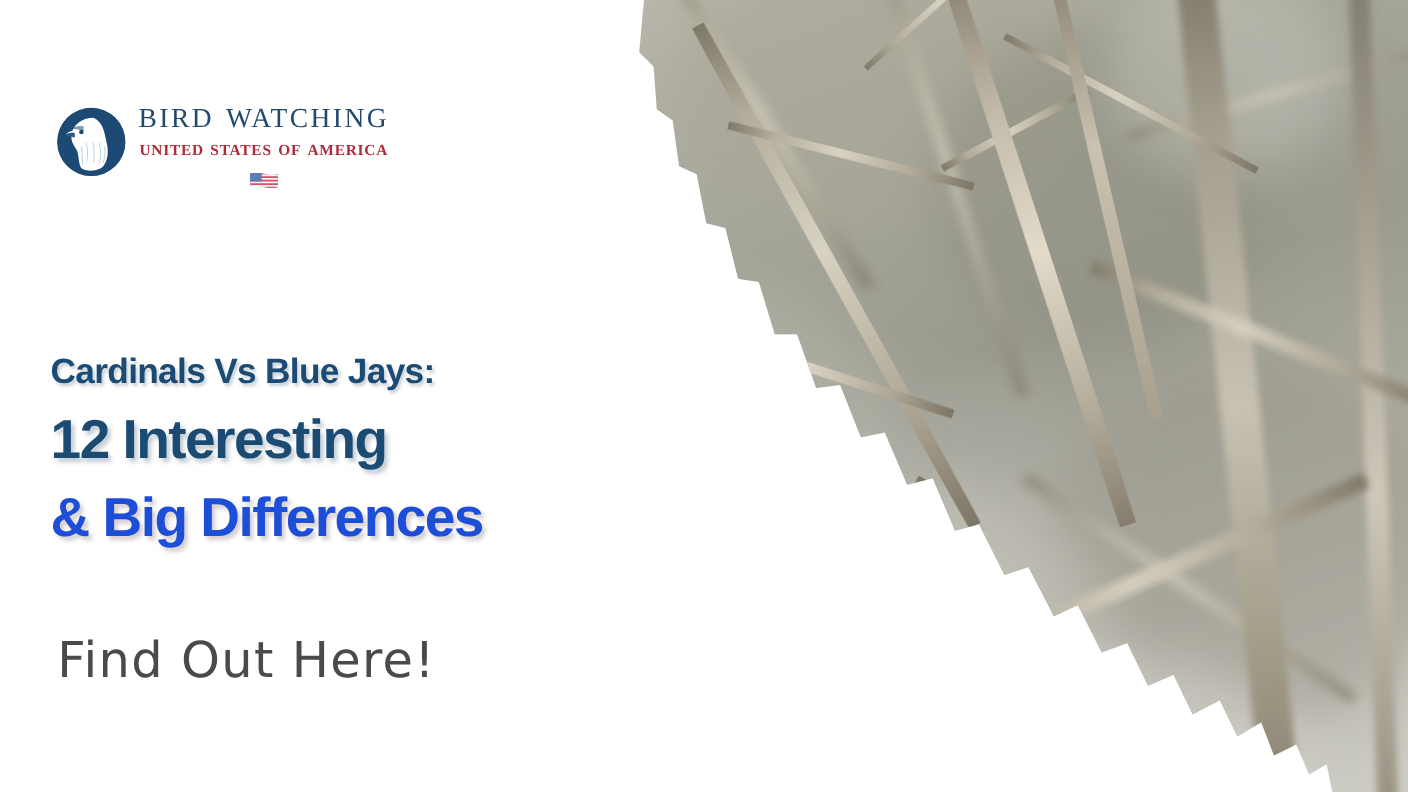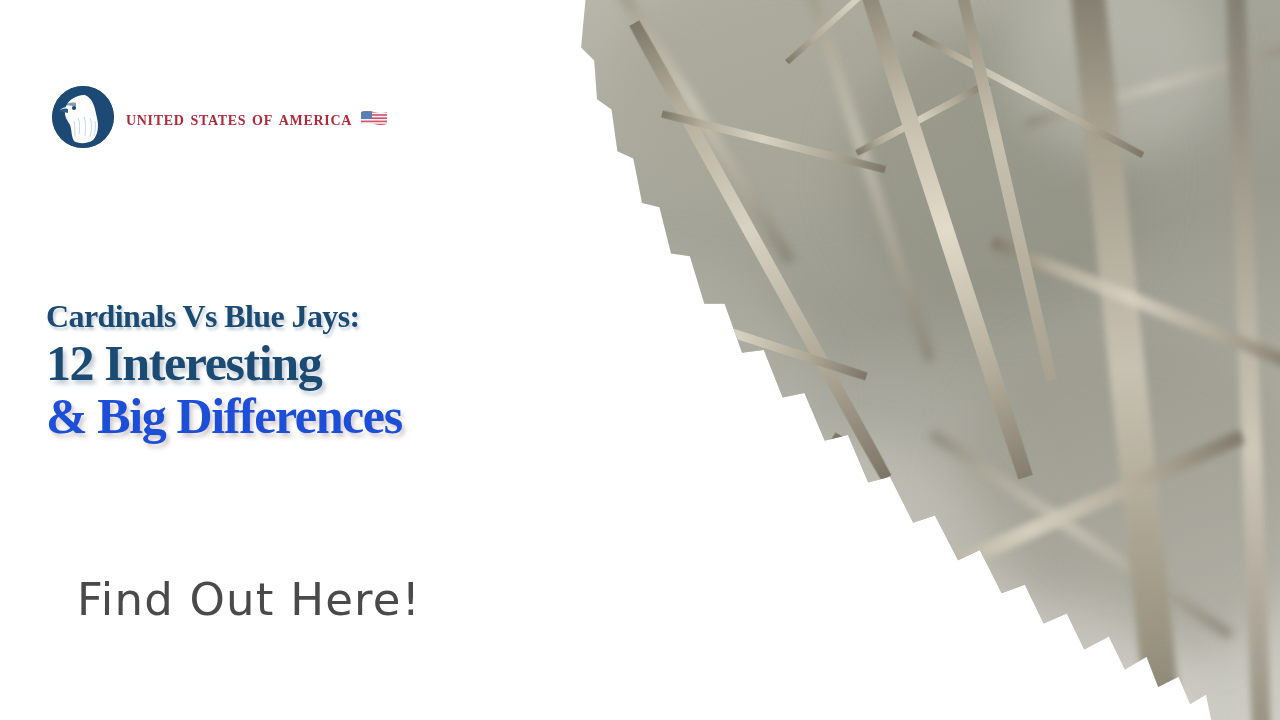--- a/index.html
+++ b/index.html
@@ -89,39 +89,40 @@
   #brand-main {
     font-family: "Liberation Serif", serif;
     font-size: 35px;
     letter-spacing: 2.2px;
     color: #23496e;
     line-height: 1.02;
     font-variant: small-caps;
     text-transform: lowercase;
     white-space: nowrap;
   }
-  #brand-sub-row { display:flex; align-items:center; gap:9px; margin-top:2px; }
+  #brand-sub-row { display:flex; align-items:center; gap:9px; margin-top:2px;flex-direction:column; }
   #brand-sub {
     font-family: "Liberation Serif", serif;
     font-size: 20.5px;
     letter-spacing: .7px;
     color: #b02a3a;
     font-variant: small-caps;
     text-transform: lowercase;
     font-weight: 700;
     white-space: nowrap;
   }
   #brand-flag { width: 26px; height: 17px; flex:none; }
 
   #headline { position:absolute; left:46px; top:300px; width:600px; }
   .hl {
-    font-family: Liberation Serif, serif;
+    font-family: Liberation Sans, sans-serif;
     font-weight: 700;
     white-space: nowrap;
     line-height: 1;
+    margin-top: 21px;
   }
   #hl1 {
     font-size: 32px;
     letter-spacing: -0.6px;
     color: #1b4a73;
     text-shadow: 2px 3px 3px rgba(120,140,160,.42);
     margin-bottom: 6px;
   }
   #hl2 {
     font-size: 50px;
@@ -140,21 +141,20 @@
   #cta {
     position: absolute;
     left: 52px;
     top: 573px;
     font-family: "DejaVu Sans", sans-serif;
     font-size: 45px;
     font-weight: 400;
     letter-spacing: 1.2px;
     color: #4a4a4a;
     white-space: nowrap;
-    margin-left: 25px;
   }
 </style>
 </head>
 <body>
 
 <div id="stage">
 
   <div id="photo-panel">
     <div id="photo-inner">
 
@@ -217,20 +217,21 @@
         <g stroke="#bfd2e2" stroke-width="1" fill="none" opacity=".9">
           <path d="M26 32 C28 36 28 42 27 48"></path>
           <path d="M32 31 C34 36 34 43 33 50"></path>
           <path d="M38 32 C40 37 40 44 38 51"></path>
           <path d="M22 35 C23 40 23 46 23 51"></path>
           <path d="M43 35 C44 40 43 46 42 50"></path>
         </g>
       </svg>
     </div>
     <div id="logo-words">
+      <div id="brand-main">Bird Watching</div>
       <div id="brand-sub-row">
         <div id="brand-sub">United States of America</div>
         <svg id="brand-flag" viewBox="0 0 26 17" aria-hidden="true">
           <defs>
             <clipPath id="wave">
               <path d="M0 2 Q6 0 13 2 Q20 4 26 2 L26 14 Q20 16 13 14 Q6 12 0 14 Z"></path>
             </clipPath>
           </defs>
           <g clip-path="url(#wave)">
             <rect x="0" y="0" width="26" height="17" fill="#f2f2f2"></rect>

